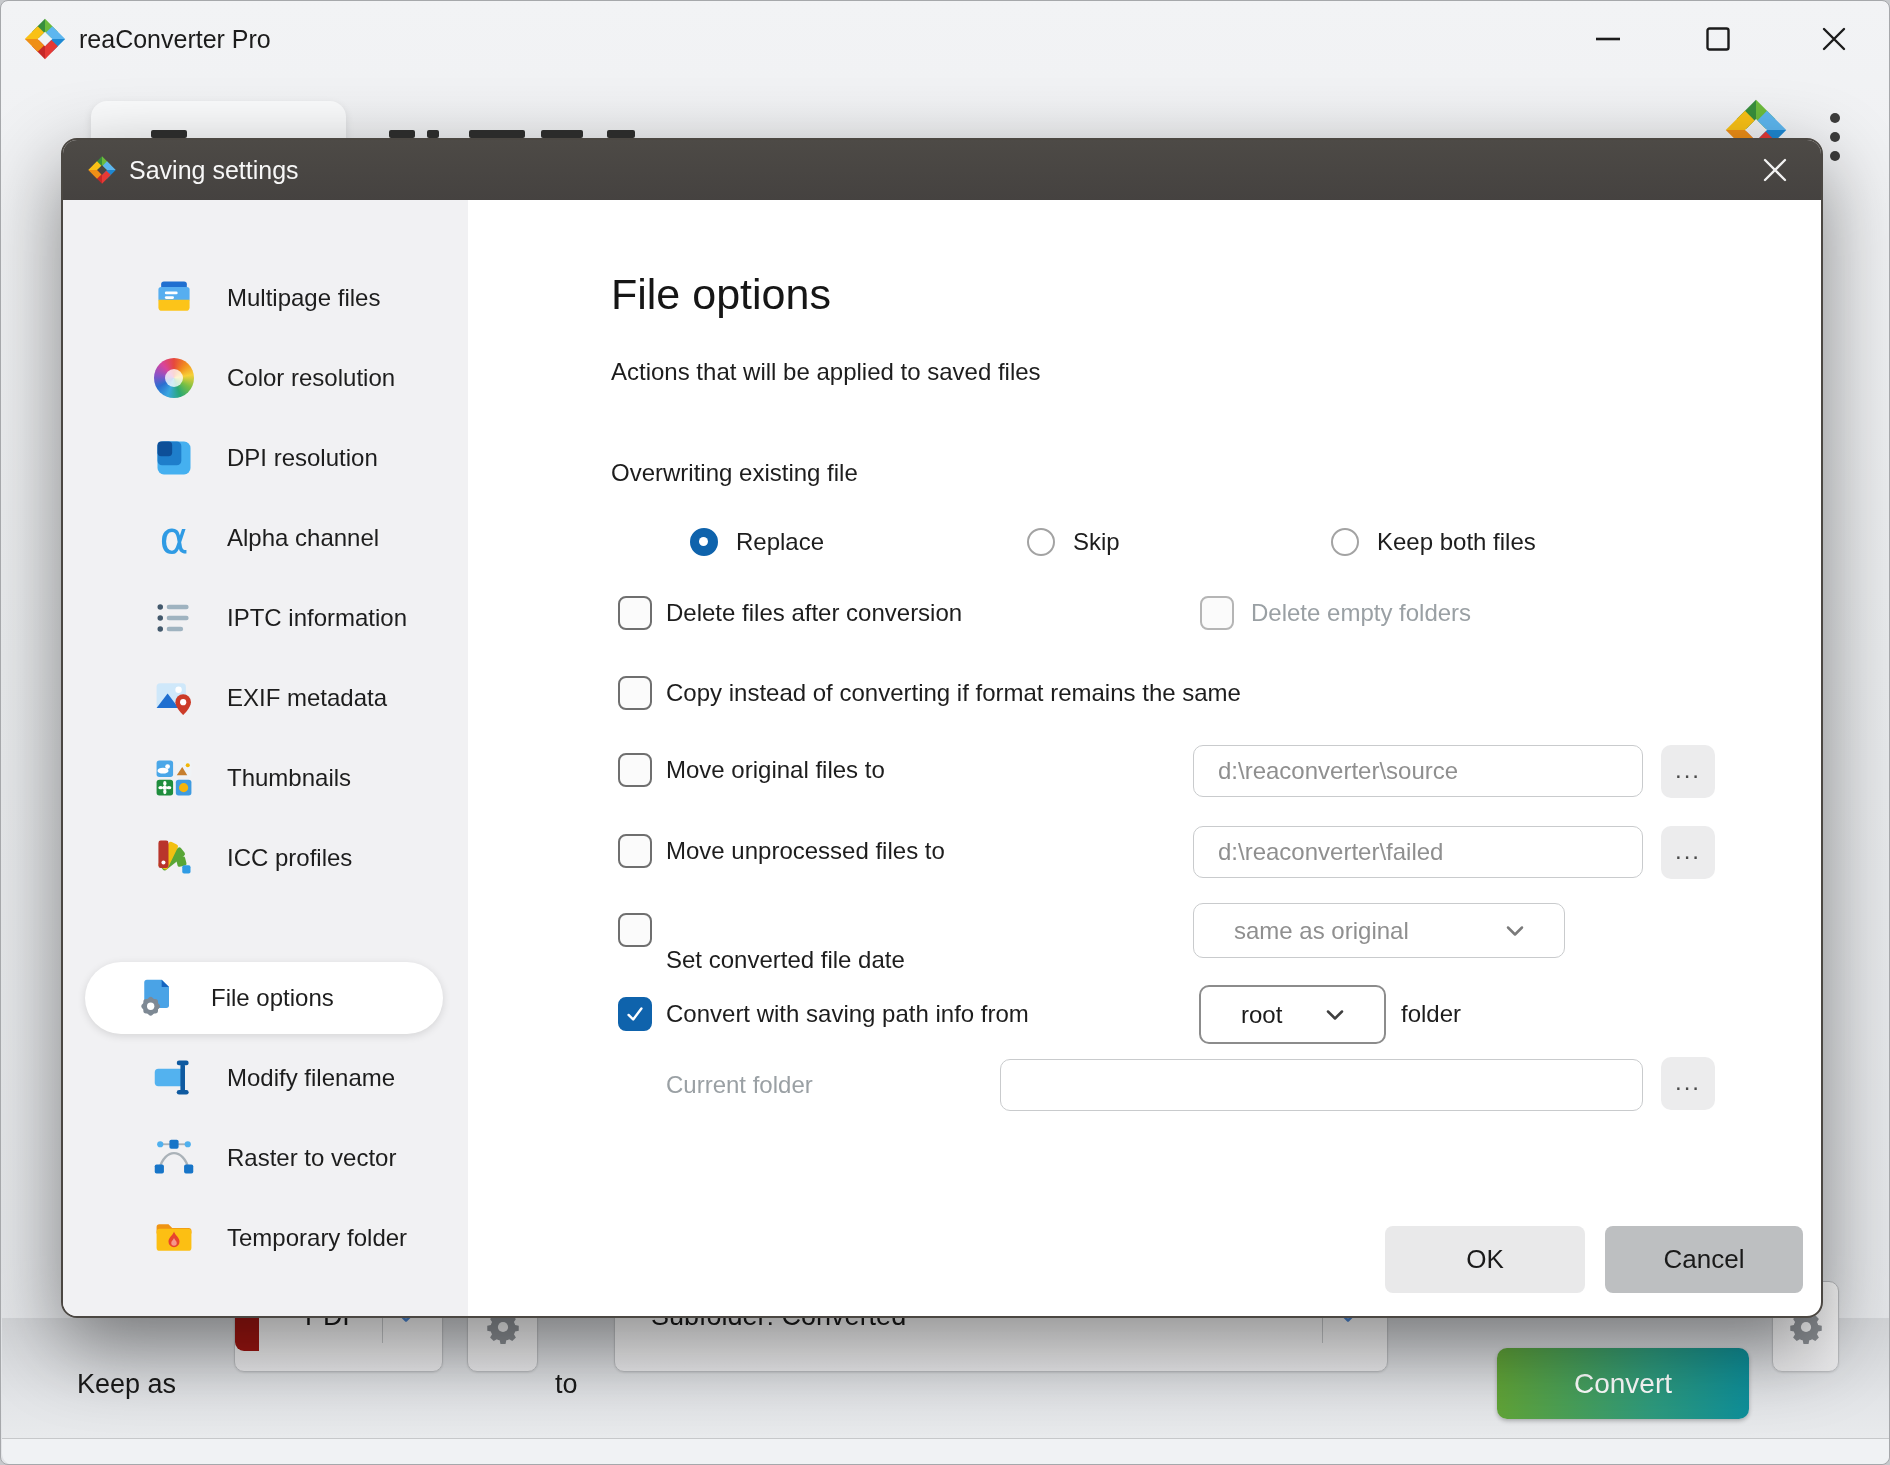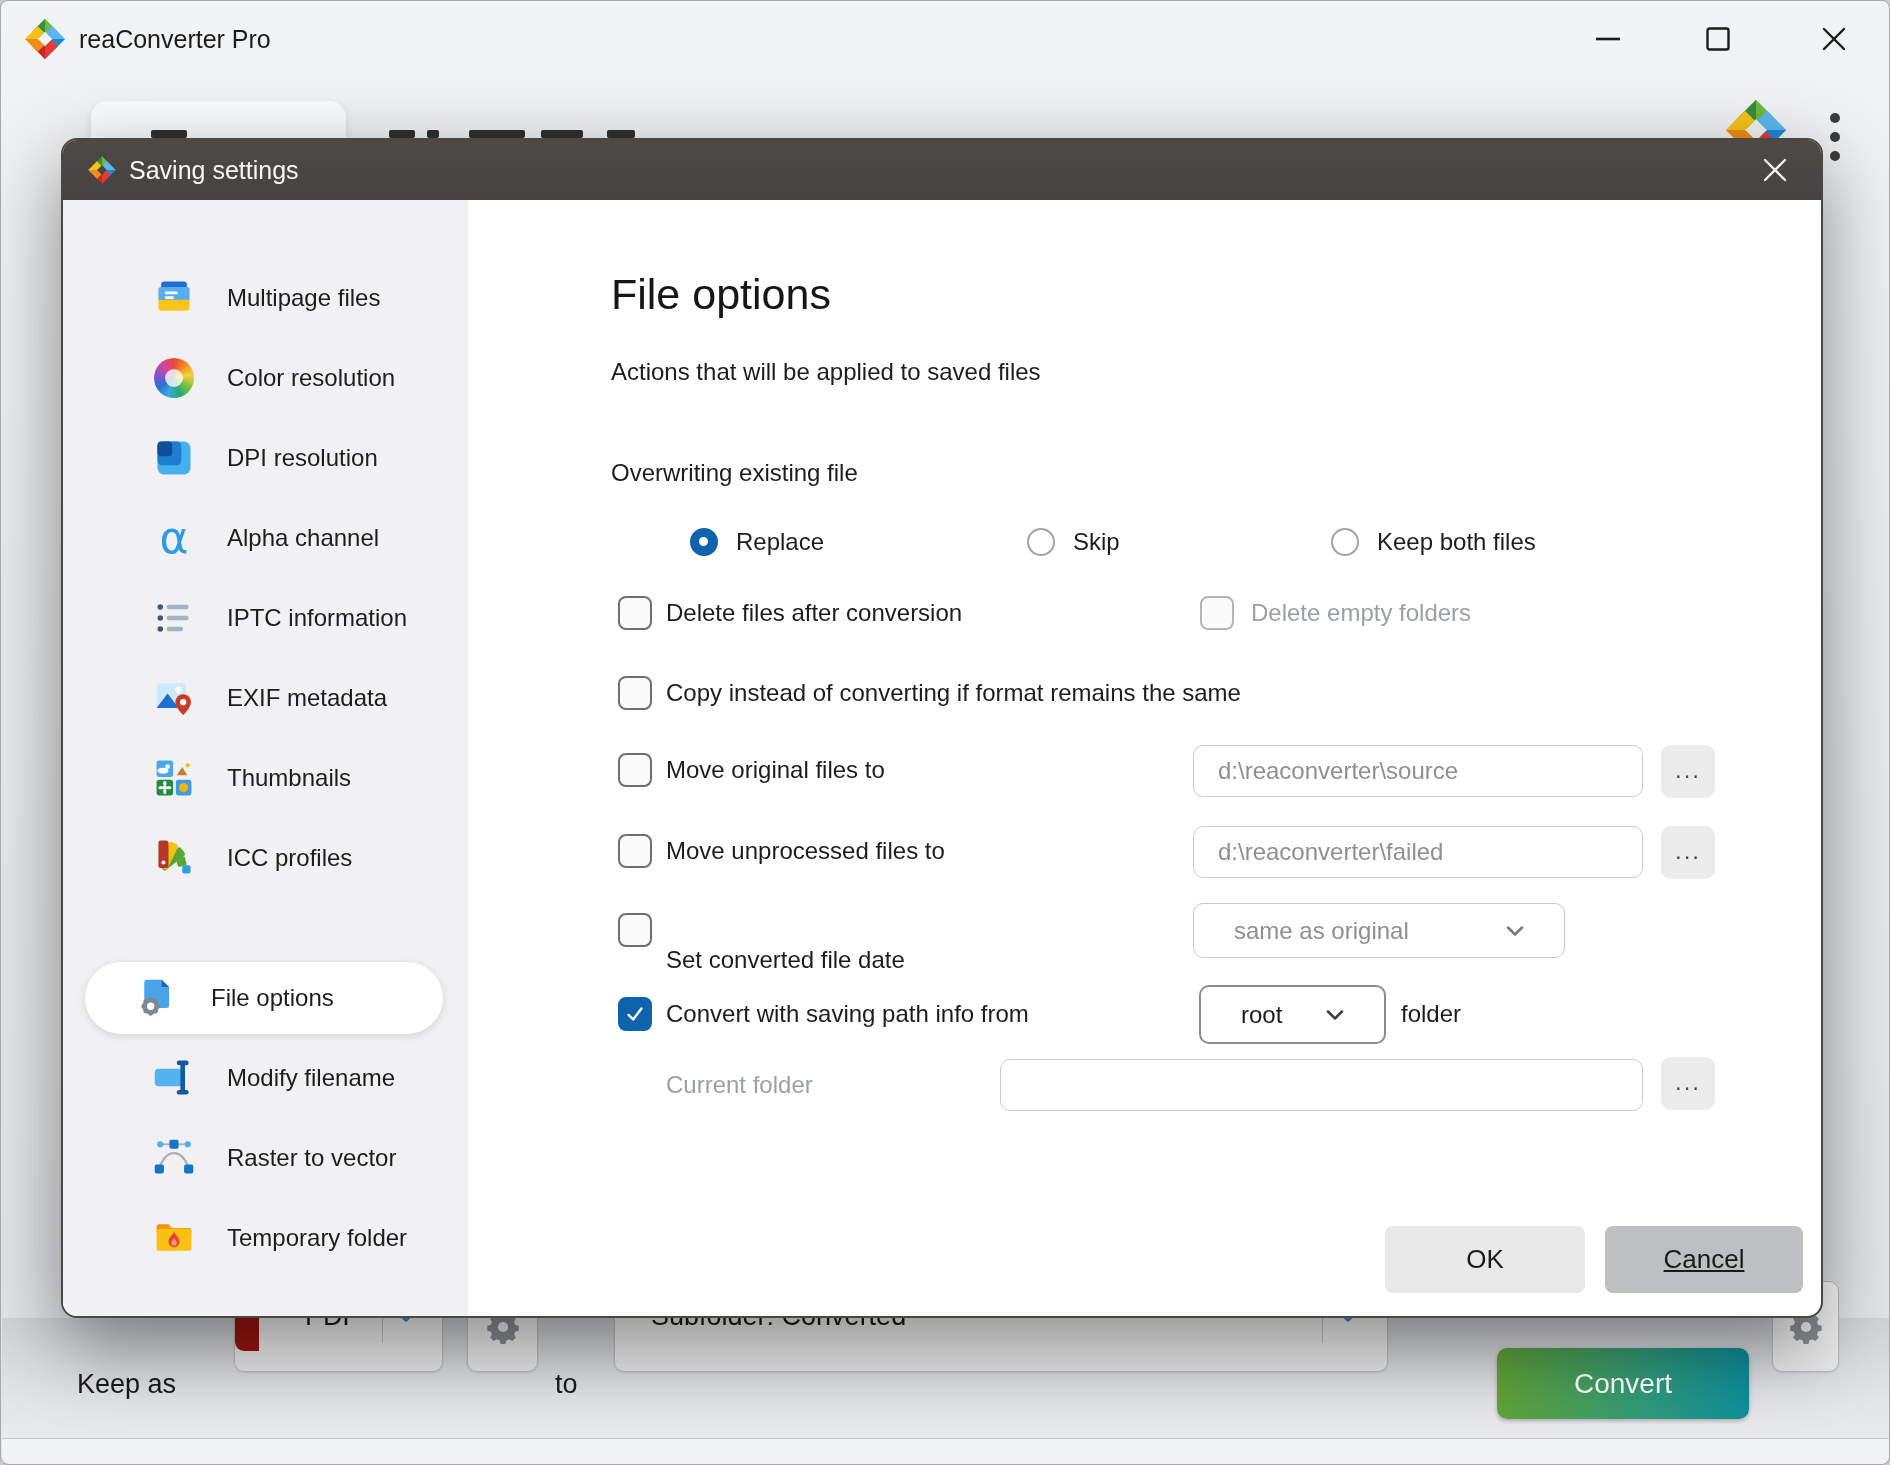--- a/index.html
+++ b/index.html
@@ -74,21 +74,21 @@
     font-family:"Liberation Sans",sans-serif; font-size:24px; color:#8f8f8f; padding:0 24px; outline:none; }
   .dd { position:absolute; border:1.5px solid #c9cbcd; border-radius:10px; background:#ffffff;
     display:flex; align-items:center; padding:0 40px; font-size:24px; color:#8f8f8f; cursor:pointer; }
   .dd .chev { margin-left:auto; }
   .dd.focus { border:2.5px solid #8c8c8c; color:#1b1b1b; }
   .browse { position:absolute; width:54px; height:53px; background:#ececed; border-radius:10px; border:none;
     font-size:24px; color:#4a4a4a; letter-spacing:2px; display:flex; align-items:flex-end; justify-content:center; padding-bottom:14px; cursor:pointer; }
   .btn { position:absolute; top:1086px; height:67px; border-radius:8px; border:none; font-family:"Liberation Sans",sans-serif;
     font-size:26px; color:#1a1a1a; display:flex; align-items:center; justify-content:center; cursor:pointer; }
   .btn.ok { left:1322px; width:200px; background:#e9e9ea; }
-  .btn.cancel { left:1542px; width:198px; background:#bdbfc1;text-decoration:underline; }
+  .btn.cancel { left:1542px; width:198px; background:#bdbfc1; }
 </style>
 </head>
 <body>
 
 <svg width="0" height="0" style="position:absolute">
   <defs>
     <g id="pinwheel">
       <g>
         <path d="M24 2 L10 16 L17 23 L24 16 Z" fill="#388e3c"></path>
           <path d="M24 2 L38 16 L31 23 L24 16 Z" fill="#6cbb3c"></path>

